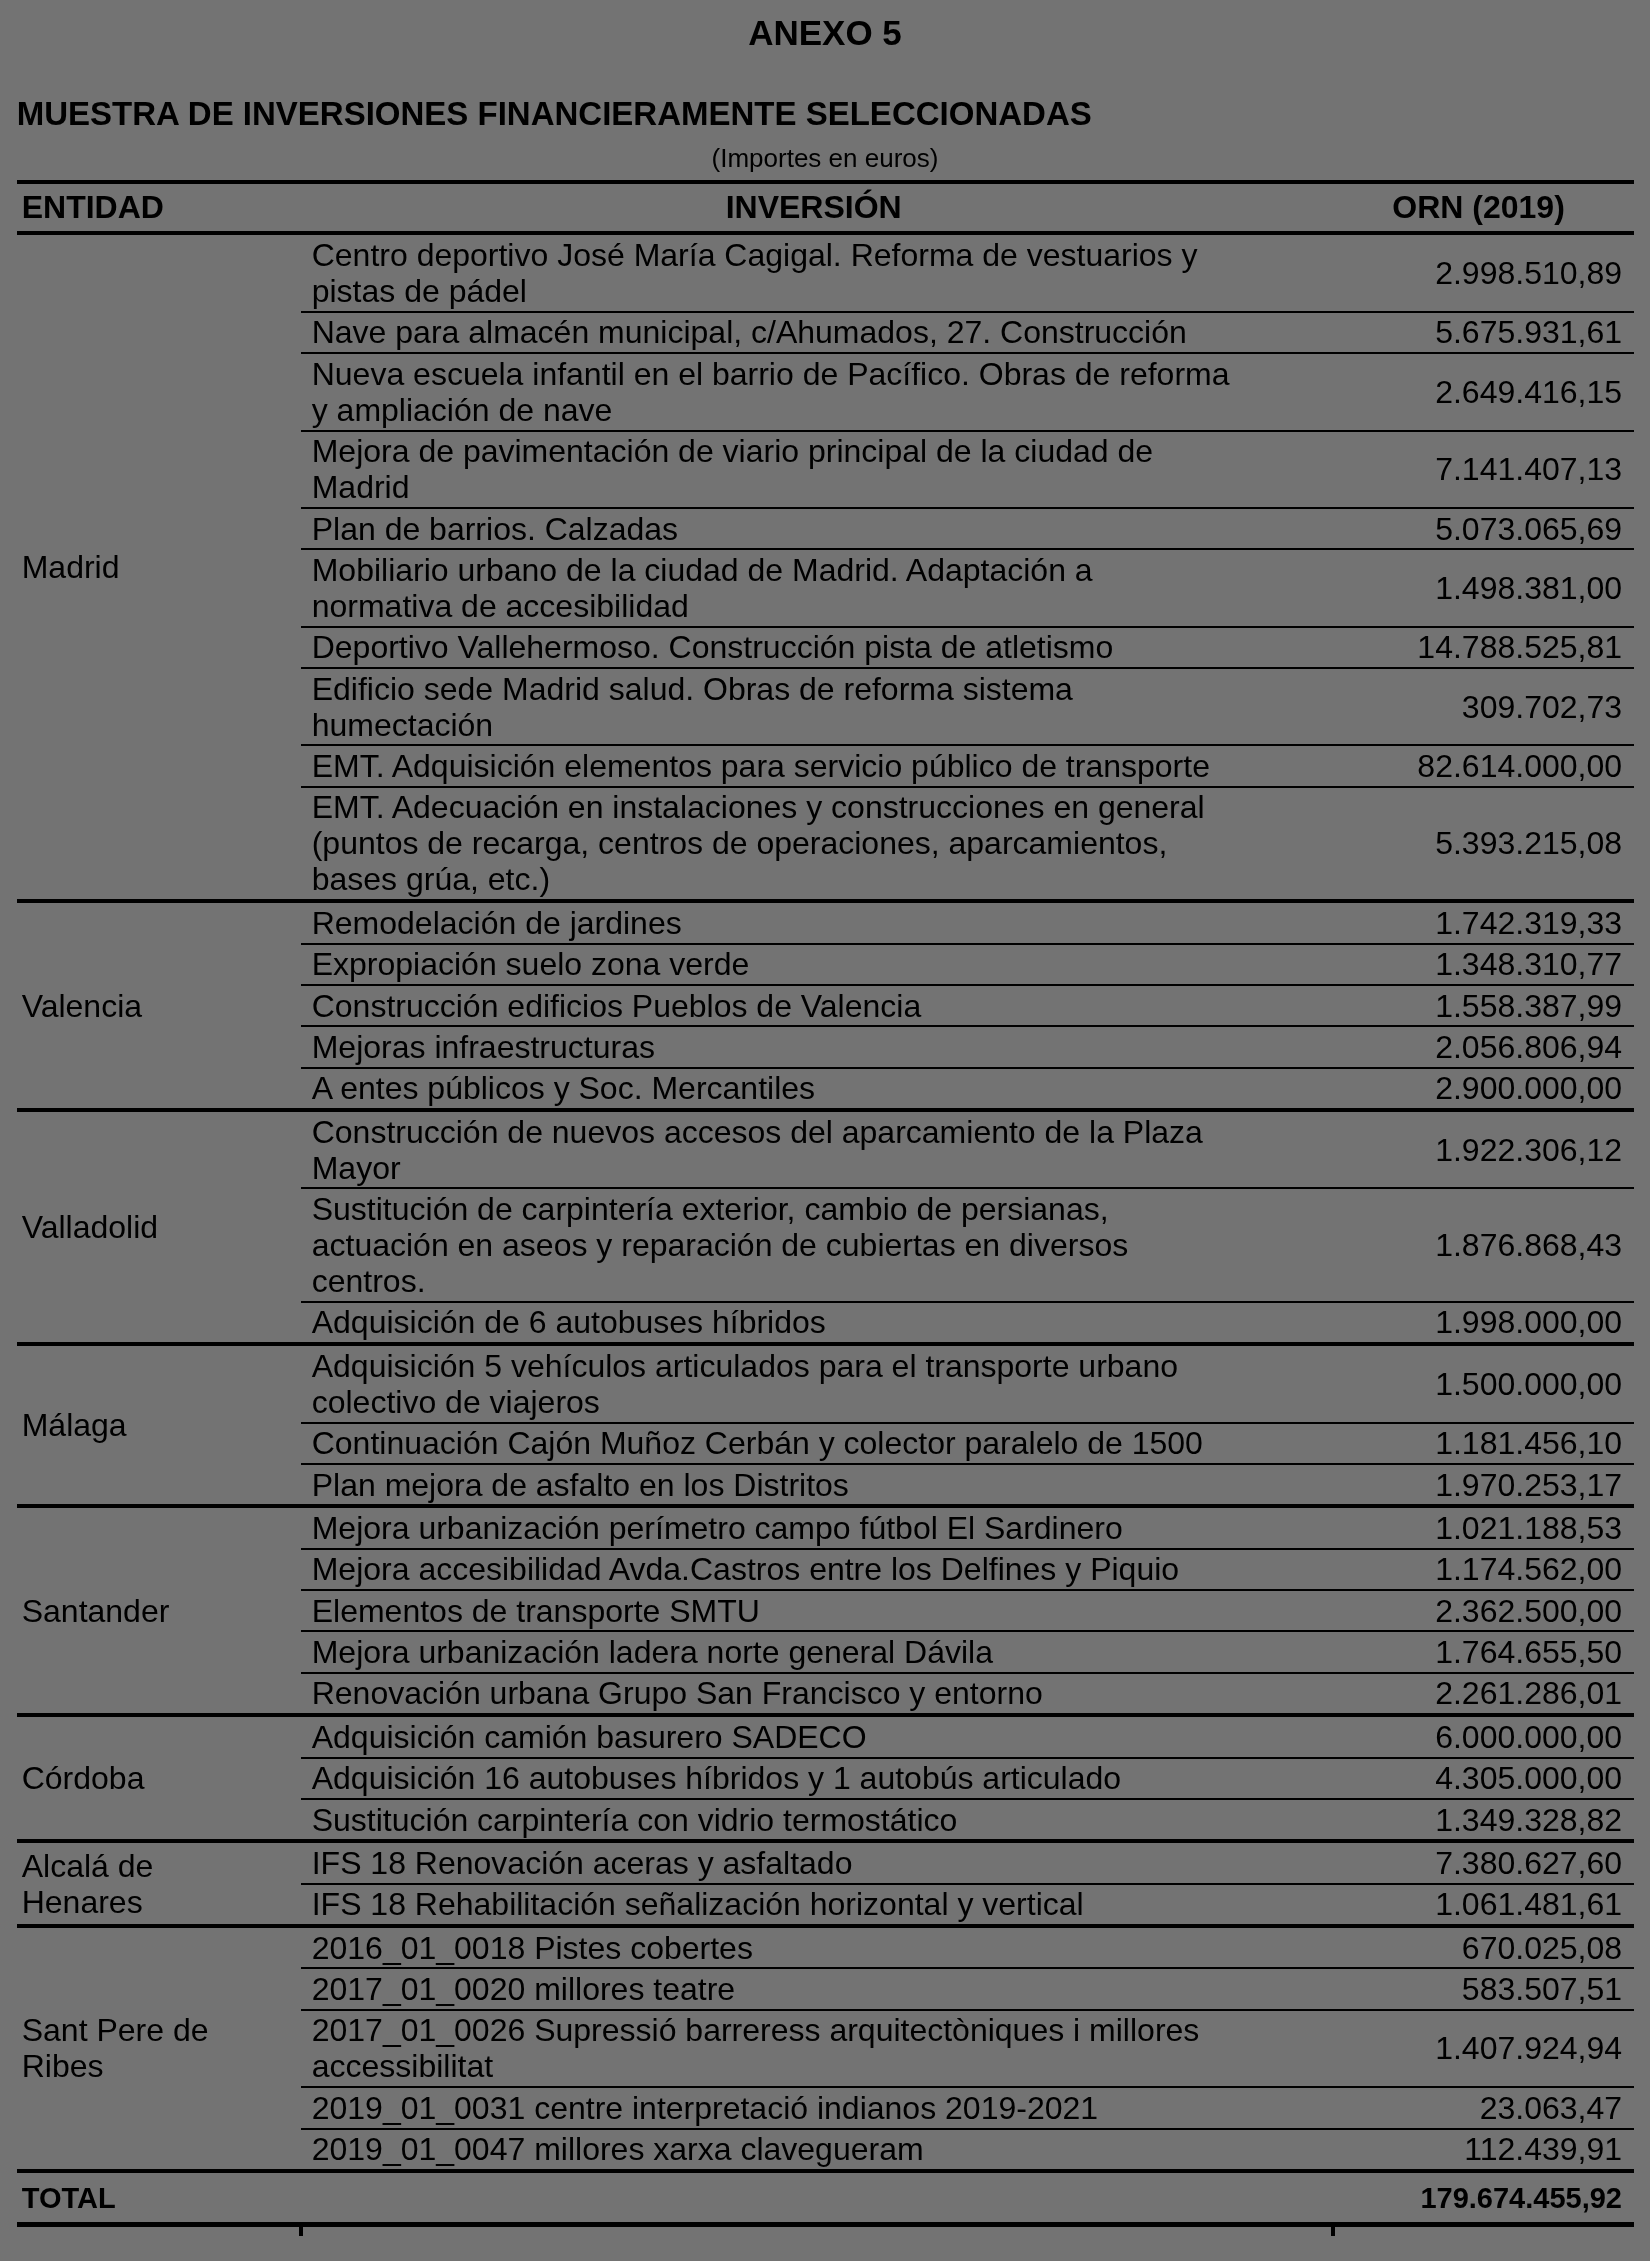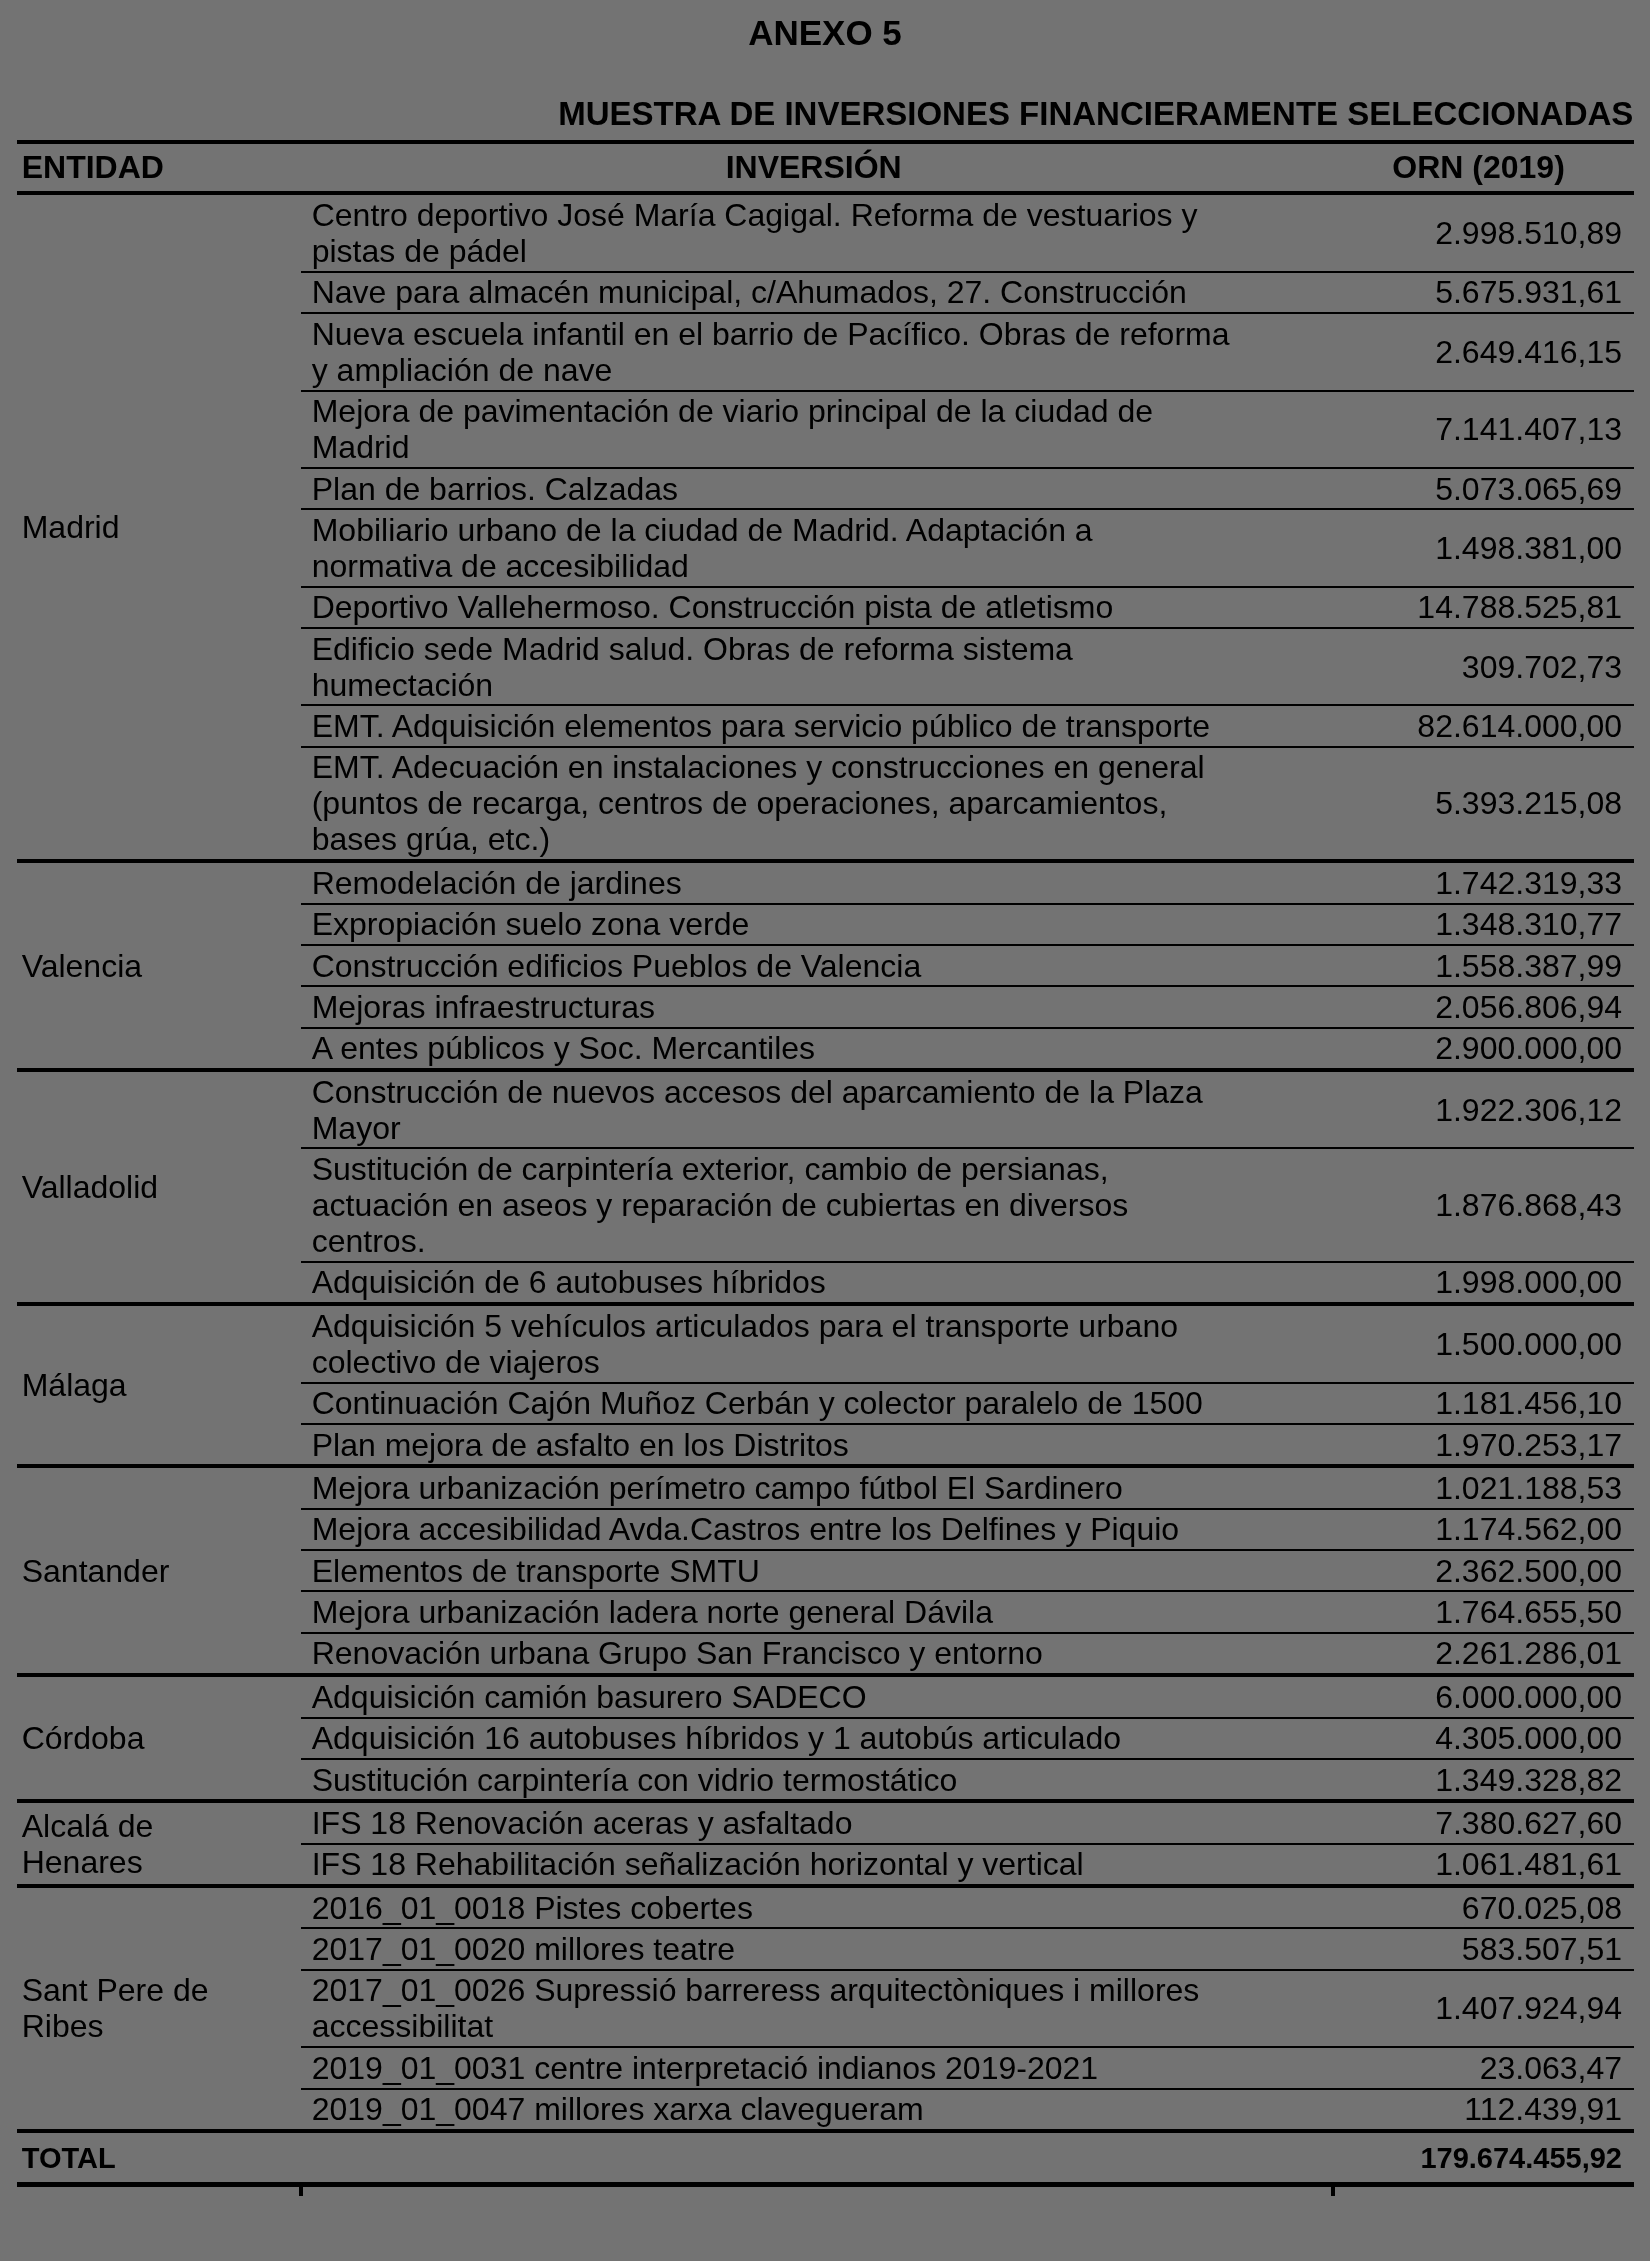--- a/index.html
+++ b/index.html
@@ -16,21 +16,21 @@
   }
   .doc-title {
     margin-top: 13.4px;
     text-align: center;
     font-size: 35px;
     font-weight: bold;
     line-height: 40px;
   }
   .doc-subtitle {
     margin-top: 42px;
-    text-align: right;
+    text-align: left;
     font-size: 33px;
     font-weight: bold;
     line-height: 38px;
   }
   .doc-note {
     margin-top: 10px;
     text-align: center;
     font-size: 26px;
     line-height: 30px;
   }
@@ -101,20 +101,21 @@
   .tick.t1 { left: 282px; }
   .tick.t2 { left: 1314px; }
 </style>
 </head>
 <body>
 
 <div class="page">
 
   <div class="doc-title">ANEXO 5</div>
   <div class="doc-subtitle">MUESTRA DE INVERSIONES FINANCIERAMENTE SELECCIONADAS</div>
+  <div class="doc-note">(Importes en euros)</div>
 
   <table class="inv-table">
     <colgroup>
       <col class="c-ent">
       <col class="c-inv">
       <col class="c-orn">
     </colgroup>
     <thead>
       <tr>
         <th class="h-ent">ENTIDAD</th>

